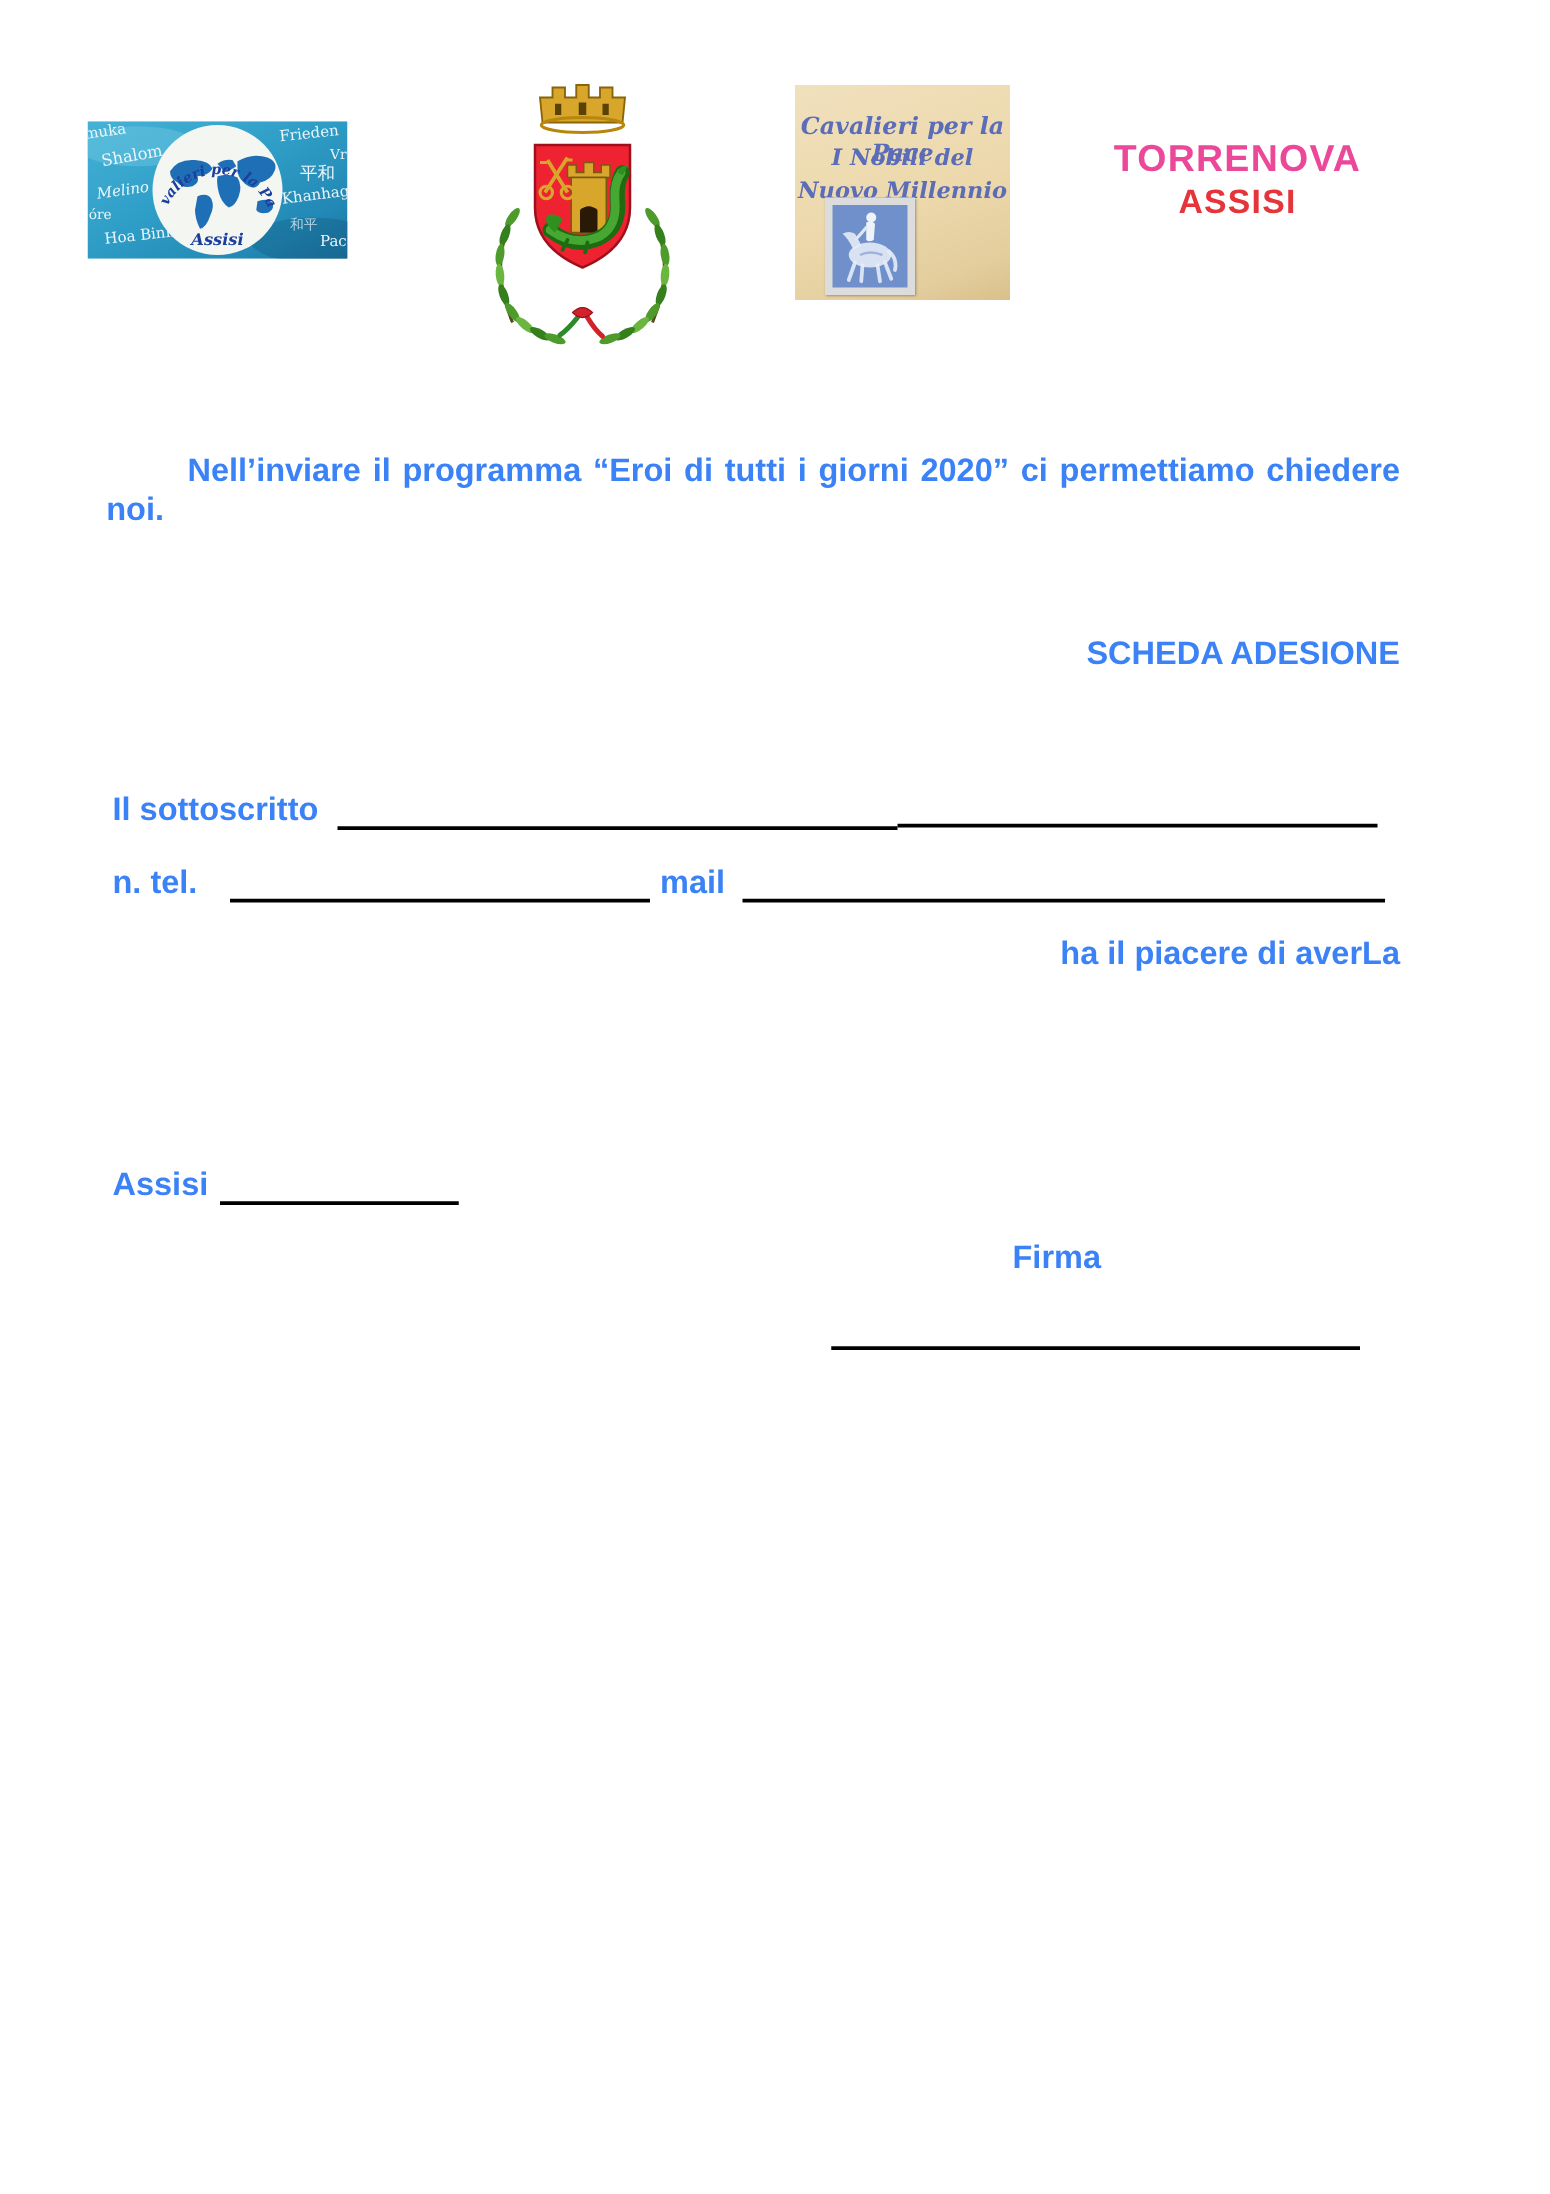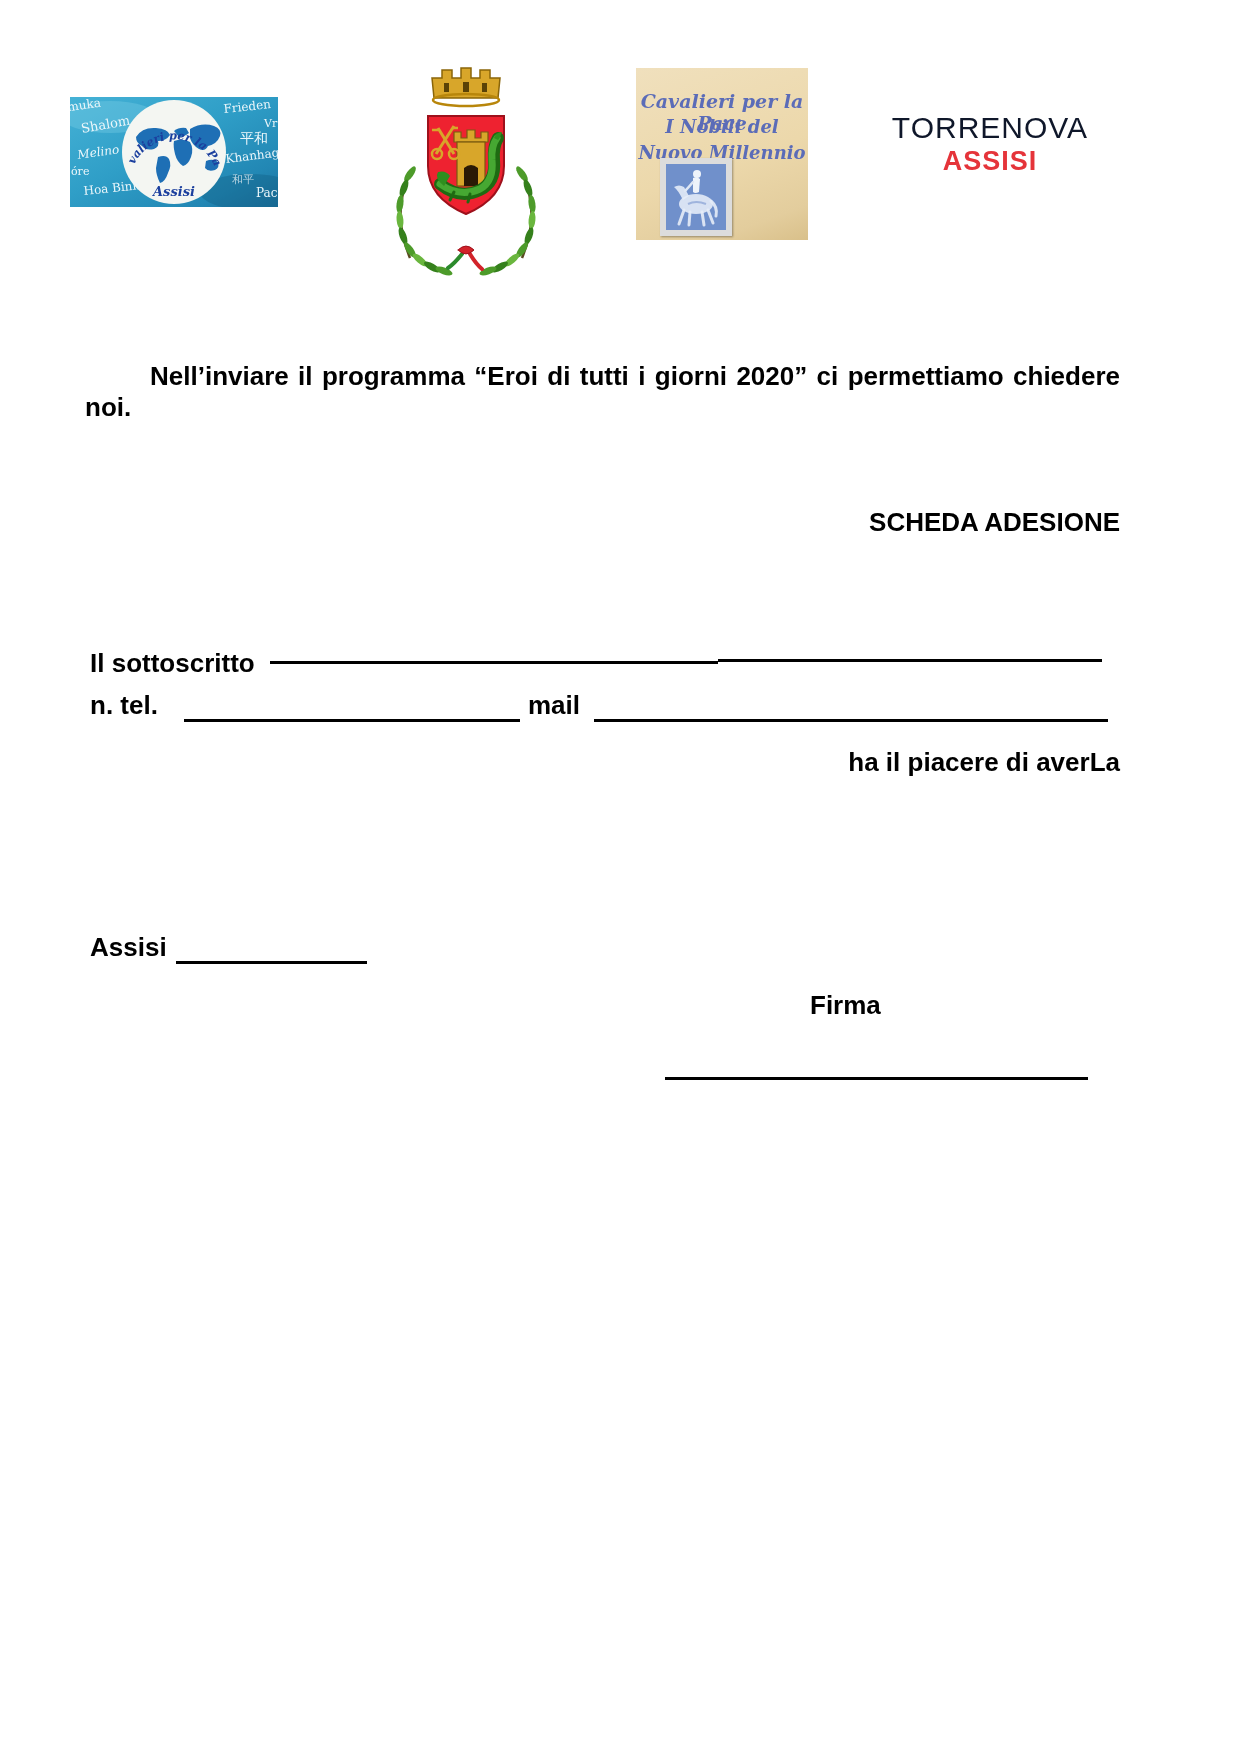--- a/index.html
+++ b/index.html
@@ -1,20 +1,20 @@
 <!DOCTYPE html>
 <html><head>
 <meta charset="utf-8">
 <style>
   html,body{margin:0;padding:0;background:#ffffff;}
   .page{position:relative;width:1240px;height:1755px;background:#ffffff;overflow:hidden;
         font-family:"Liberation Sans",sans-serif;color:#000;}
   .abs{position:absolute;}
   
-  .bodytext{font-weight:bold;font-size:26px;line-height:31px;color:#000000;}
+  .bodytext{font-weight:bold;font-size:26px;line-height:31px;color:#3b82f6;}
   .para{width:1035px;}
   .jline{text-align:justify;text-align-last:justify;}
   .indent{padding-left:65px;}
   .centerline{text-align:right;}
   .blank-line{position:absolute;height:3px;background:#000;}
   
   .flag{left:70px;top:97px;width:208px;height:110px;}
   
   .coa{left:382px;top:58px;width:168px;height:220px;}
   
@@ -22,21 +22,21 @@
         background:linear-gradient(160deg,#f0e0bd 0%,#ecd8ab 55%,#e3cd9d 85%,#d9c08a 100%);}
   .card .cline{position:absolute;width:100%;text-align:center;
         font-family:"DejaVu Serif",serif;font-style:italic;font-weight:bold;color:#5b6cb8;}
   .card .l1{top:22px;font-size:19px;}
   .card .l2{top:48px;font-size:18px;}
   .card .l3{top:74px;font-size:18px;}
   .frame{position:absolute;left:24px;top:90px;width:72px;height:78px;
          background:#7090cb;border:6px solid #dcdcdc;box-shadow:1px 1px 2px rgba(0,0,0,.35);box-sizing:border-box;}
   
   .torre{left:890px;top:112px;width:200px;text-align:center;}
-  .torre .t1{font-size:30px;font-weight:normal;letter-spacing:1px;color:#0f172a;line-height:32px;}
+  .torre .t1{font-size:30px;font-weight:bold;letter-spacing:1px;color:#ec4899;line-height:32px;}
   .torre .t2{font-size:27px;font-weight:bold;letter-spacing:1px;color:#e5343a;line-height:30px;margin-top:2px;}
   svg{display:block;}
 </style>
 </head>
 <body>
 
 <div class="page">
 
   <div class="abs flag">
     <svg width="208" height="110" viewBox="0 0 208 110">
@@ -184,21 +184,21 @@
     <div class="t2">ASSISI</div>
   </div>
 
   <div class="abs bodytext para" style="left:85px;top:361px;">
     <div class="jline indent">Nell’inviare il programma “Eroi di tutti i giorni 2020” ci permettiamo chiedere</div>
     <div>noi.</div>
   </div>
 
   <div class="abs bodytext para centerline" style="left:85px;top:507px;">SCHEDA ADESIONE</div>
 
-  <div class="abs bodytext" style="left:90px;top:648px;">Il sottoscritto</div>
+  <div class="abs bodytext" style="left:90px;top:632px;">Il sottoscritto</div>
   <div class="blank-line" style="left:270px;top:661px;width:448px;"></div>
   <div class="blank-line" style="left:718px;top:659px;width:384px;"></div>
 
   <div class="abs bodytext" style="left:90px;top:690px;">n. tel.</div>
   <div class="blank-line" style="left:184px;top:719px;width:336px;"></div>
   <div class="abs bodytext" style="left:528px;top:690px;">mail</div>
   <div class="blank-line" style="left:594px;top:719px;width:514px;"></div>
 
   <div class="abs bodytext para centerline" style="left:85px;top:747px;">ha il piacere di averLa</div>
 

